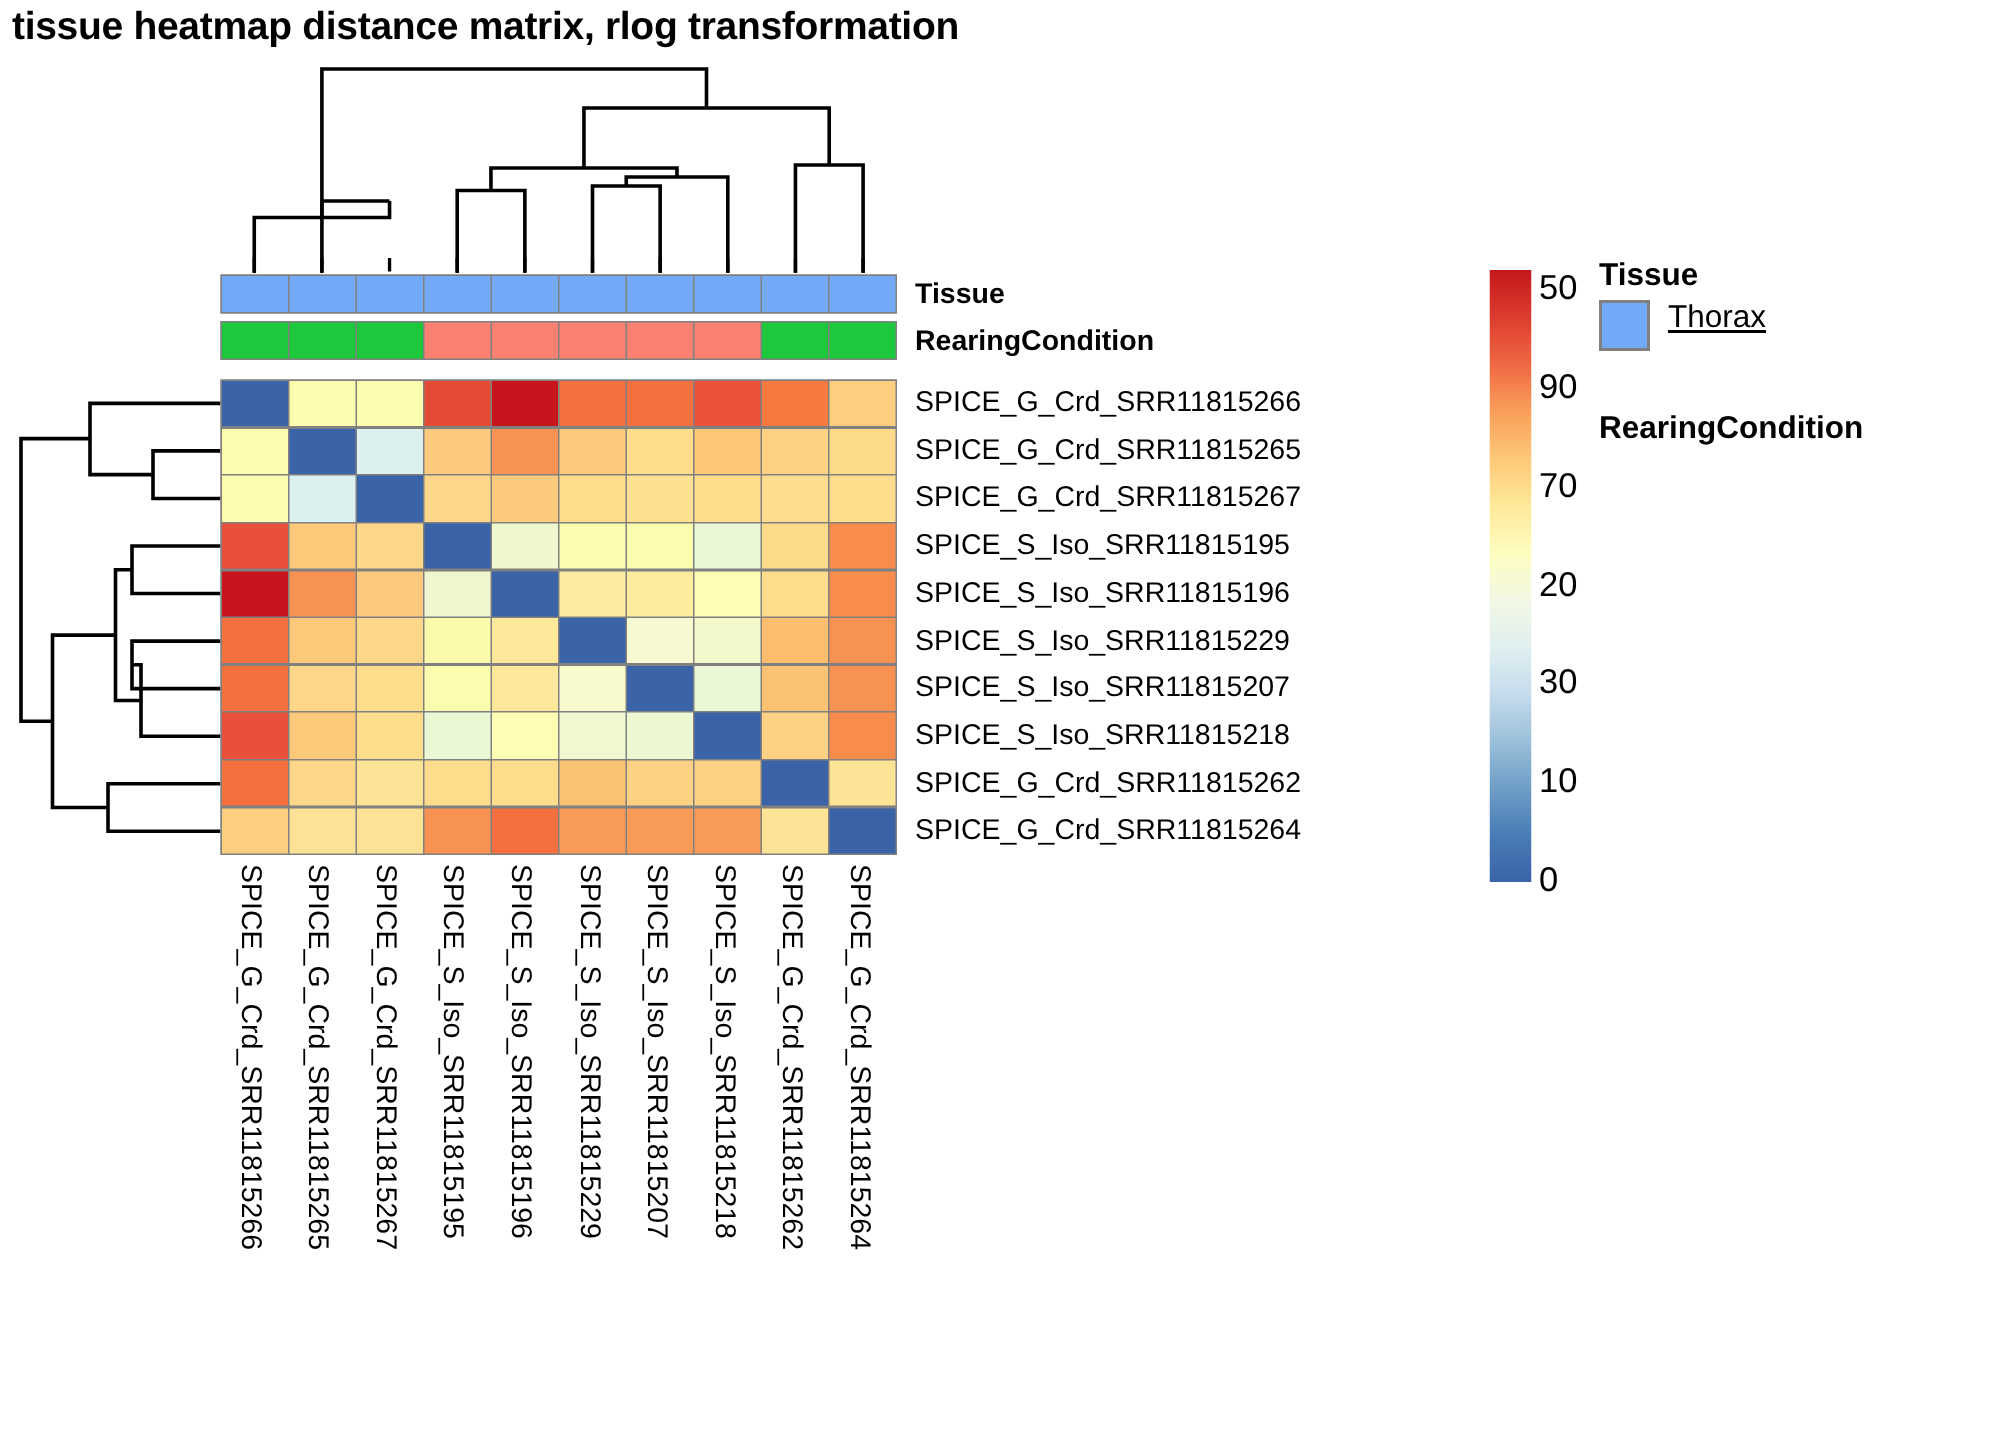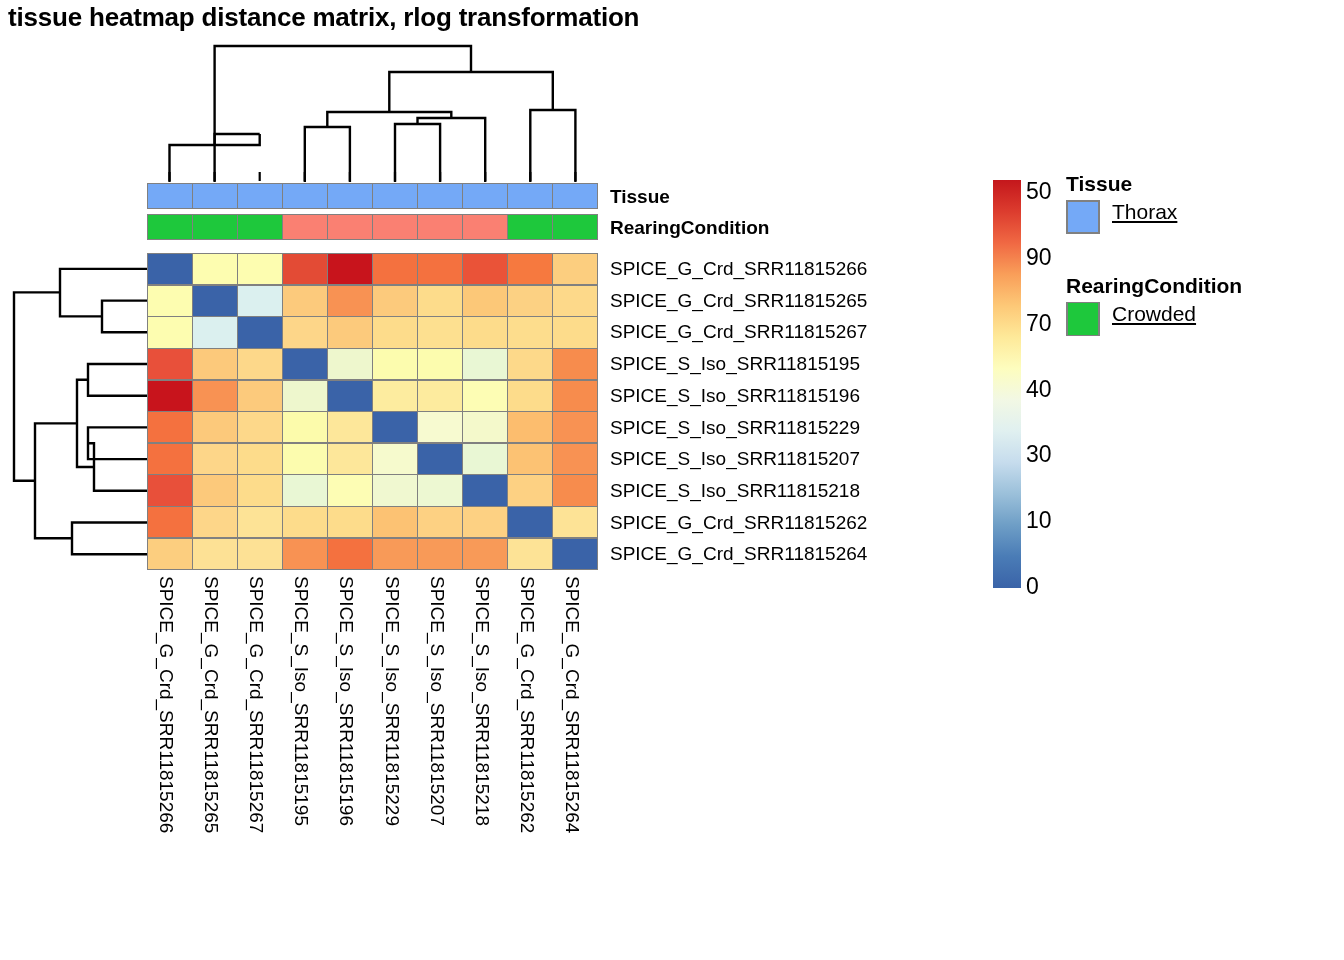--- a/index.html
+++ b/index.html
@@ -294,33 +294,29 @@
         <stop offset="92.3076923076923%" stop-color="#dc3c2e"></stop>
         <stop offset="100%" stop-color="#c4171c"></stop>
       </linearGradient>
     </defs>
   <rect x="0" y="0" width="28" height="408" fill="url(#cbgrad)"></rect>
 </svg>
 <div id="cbticks">
     <div class="cbtick" style="top: -1.83871px;">50</div>
     <div class="cbtick" style="top: 63.9677px;">90</div>
     <div class="cbtick" style="top: 129.774px;">70</div>
-    <div class="cbtick" style="top: 195.581px;">40</div>
+    <div class="cbtick" style="top: 195.581px;">20</div>
     <div class="cbtick" style="top: 261.387px;">30</div>
     <div class="cbtick" style="top: 327.194px;">10</div>
     <div class="cbtick" style="top: 393px;">0</div>
   </div>
 
 <div class="legblock" id="leg-tissue">
   <div class="legtitle">Tissue</div>
   <div class="legrow">
     <span class="legswatch" style="background: rgb(116, 169, 247);"></span>
     <span class="legtext">Thorax</span>
   </div>
 </div>
 
 <div class="legblock" id="leg-rearing">
   <div class="legtitle">RearingCondition</div>
-  <div class="legrow">
-    <span class="legswatch" style="background: rgb(30, 200, 60);"></span>
-    <span class="legtext">Crowded</span>
-  </div>
 </div>
 
 </body></html>

